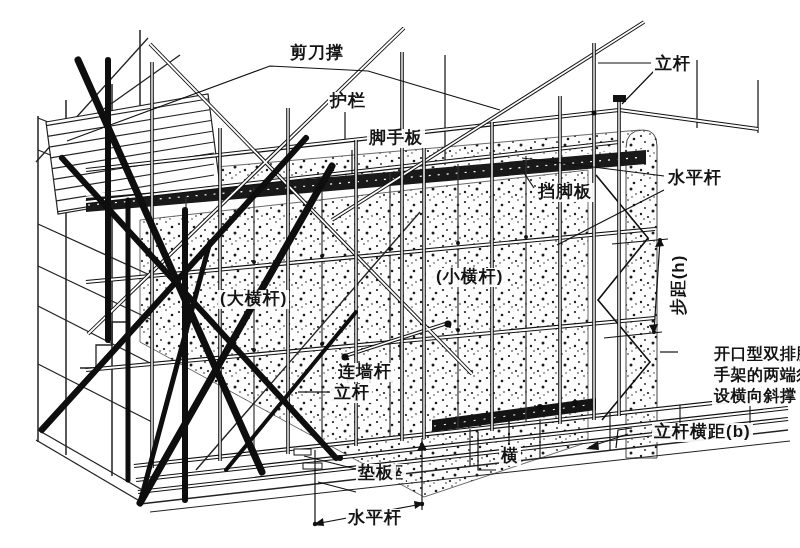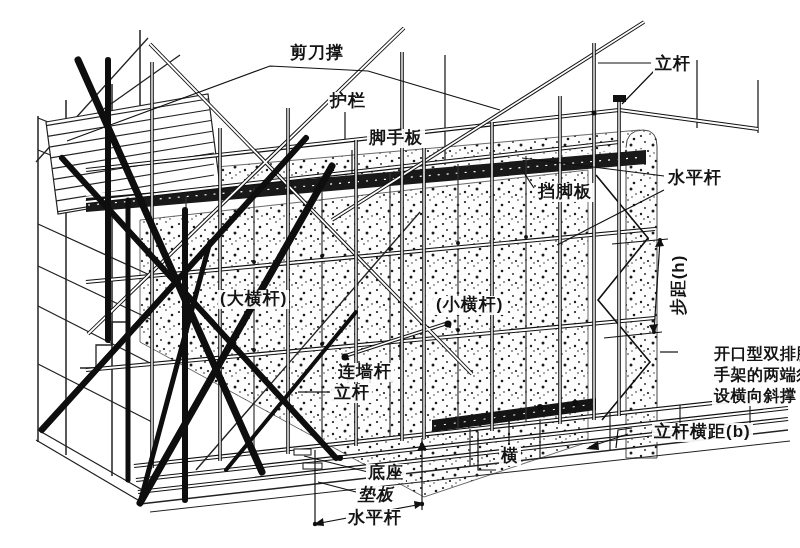--- a/index.html
+++ b/index.html
@@ -242,22 +242,22 @@
 </svg>
 
   <div class="lbl" style="left:288px;top:44px;">剪刀撑</div>
   <div class="lbl" style="left:653px;top:55px;">立杆</div>
   <div class="lbl" style="left:328px;top:92px;">护栏</div>
   <div class="lbl" style="left:327px;top:129px;margin-left:40px;">脚手板</div>
   <div class="lbl" style="left:666px;top:169px;">水平杆</div>
   <div class="lbl" style="left:536px;top:183px;">挡脚板</div>
   <div class="lbl vert" style="left:670px;top:334px;">步距(h)</div>
   <div class="lbl" style="left:218px;top:290px;">(大横杆)</div>
-  <div class="lbl" style="left:426px;top:296px;padding-left:10px;">(小横杆)</div>
+  <div class="lbl" style="left:426px;top:268px;padding-left:10px;">(小横杆)</div>
   <div class="lbl" style="left:336px;top:363px;text-align:center;">连墙杆</div>
   <div class="lbl" style="left:332px;top:384px;">立杆</div>
   <div class="lbl note" style="left:712px;top:343px;">开口型双排脚手架的两端须设横向斜撑</div>
   <div class="lbl" style="left:630px;top:423px;margin-left:22px;">立杆横距(b)</div>
   <div class="lbl" style="left:499px;top:447px;">横</div>
   <div class="lbl" style="left:366px;top:464px;">底座</div>
-  <div class="lbl" style="left:356px;top:486px;font-style:italic;">垫板</div>
+  <div class="lbl" style="left:356px;top:464px;">垫板</div>
   <div class="lbl" style="left:346px;top:509px;">水平杆</div>
 </div>
 
 </body></html>

